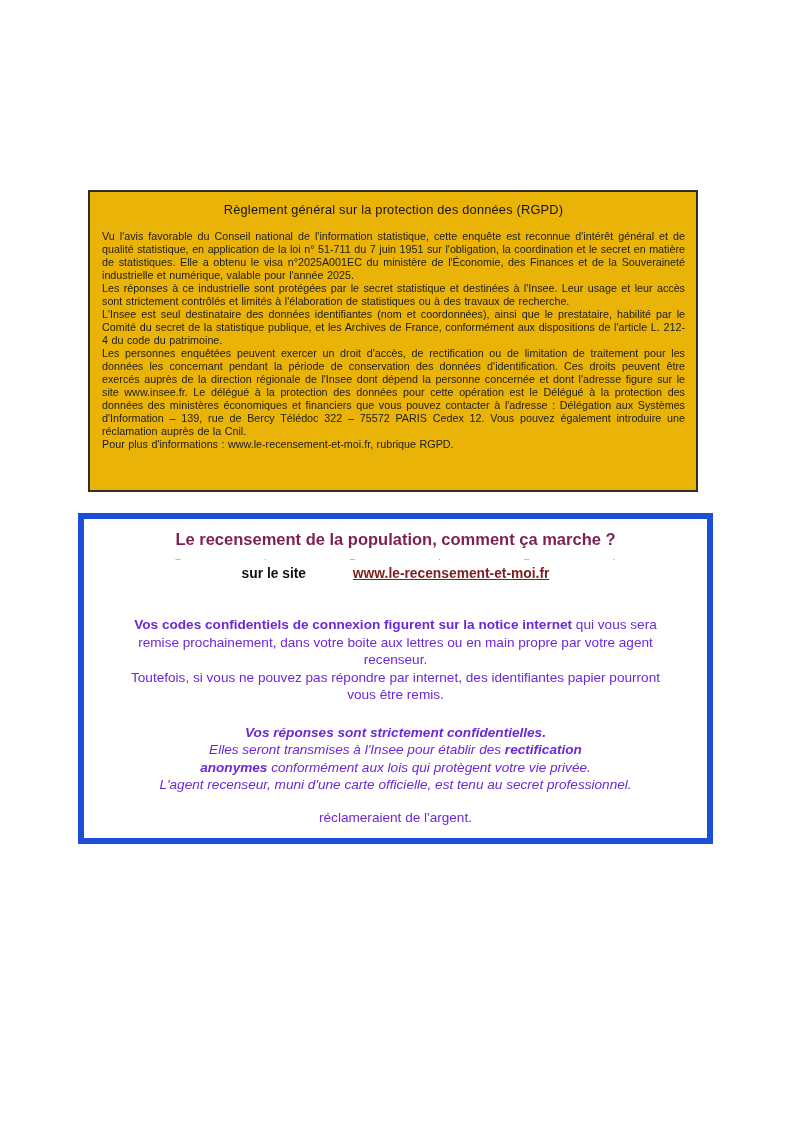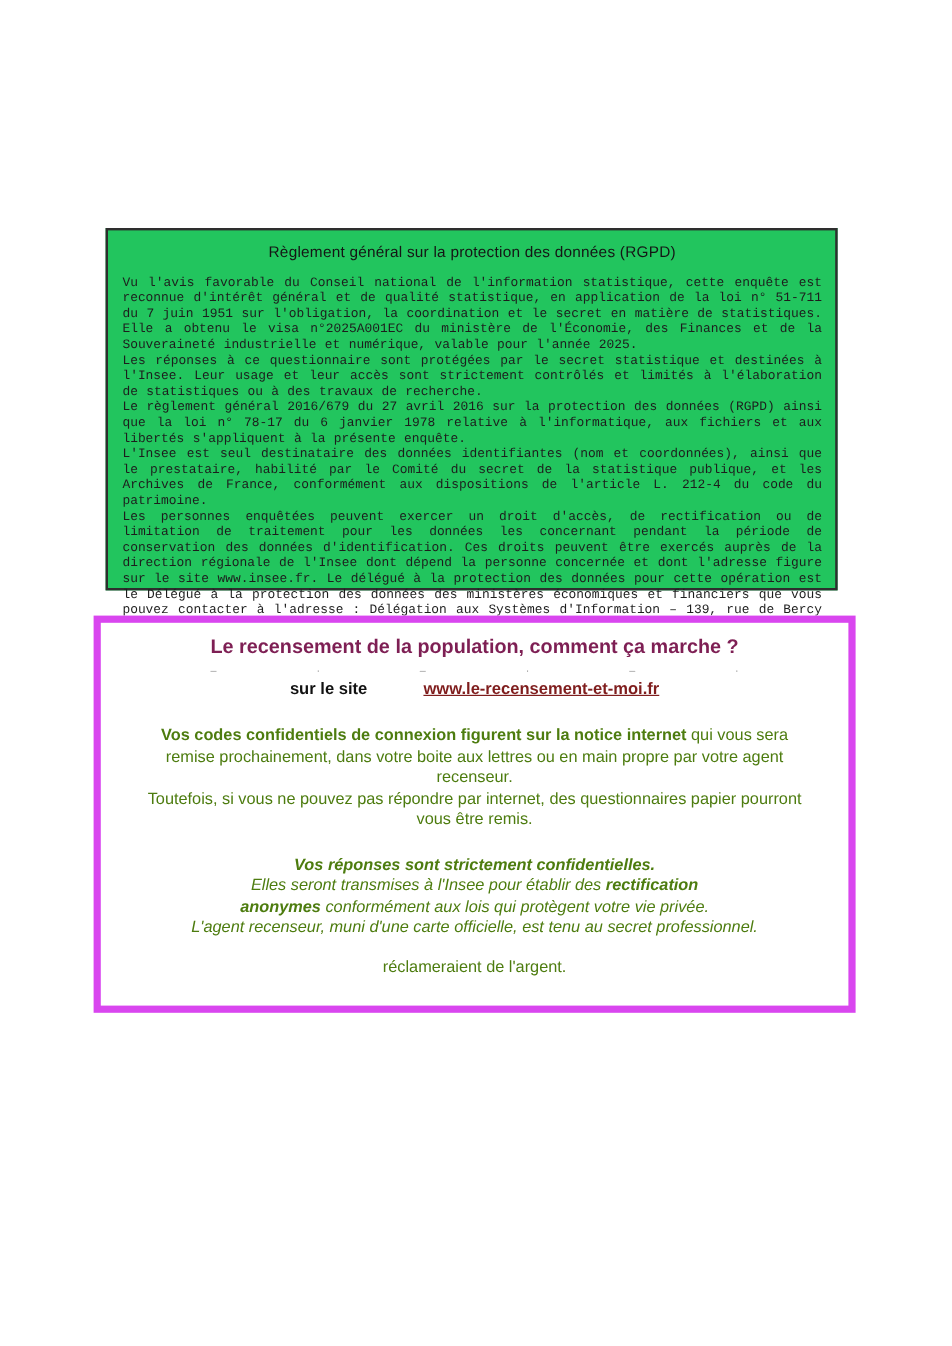--- a/index.html
+++ b/index.html
@@ -4,66 +4,65 @@
 <style>
   html,body{margin:0;padding:0;background:#ffffff;}
   .page{
     position:relative;width:793px;height:1122px;background:#ffffff;
     font-family:"Liberation Sans",sans-serif;overflow:hidden;
   }
   
   .rgpd-box{
     position:absolute;left:88px;top:190px;width:610px;height:302px;
     border:2px solid #2e2e2e;box-sizing:border-box;
-    padding:7px 11px 4px 12px;background:#22c55e;
+    padding:7px 11px 4px 12px;background:#eab308;
   }
   .rgpd-title{
     font-size:12.8px;font-weight:400;text-align:center;color:#151515;
     margin:3px 0 13px 0;letter-spacing:0.2px;
   }
   .body-par{
     font-size:10.75px;line-height:13px;text-align:justify;
-    color:#1d1d1d;margin:0;word-spacing:0.5px;font-family:Liberation Mono, monospace;
+    color:#1d1d1d;margin:0;word-spacing:0.5px;
   }
   
   .census-box{
     position:absolute;left:78px;top:513px;width:635px;height:331px;
-    border:6px solid #d946ef;box-sizing:border-box;
+    border:6px solid #1d4ed8;box-sizing:border-box;
     padding-top:9px;text-align:center;background:#ffffff;
   }
   .census-title{
     font-size:16.5px;font-weight:700;color:#7e1f54;margin:2px 0 0 0;
   }
   .erased-row{
     display:flex;justify-content:space-between;align-items:center;
     width:440px;height:9px;margin:6px auto 0 auto;
     color:#979797;font-size:9px;line-height:9px;
   }
   .site-line{margin-top:2px;font-size:13.8px;font-weight:700;color:#111111;}
   .site-url{color:#7f1d1d;text-decoration:underline;cursor:pointer;margin-left:43px;}
   .census-body{
-    margin-top:23px;font-size:13.6px;line-height:17.5px;color:#4d7c0f;
+    margin-top:35px;font-size:13.6px;line-height:17.5px;color:#6d28d9;
     padding:0 8px;
   }
   .block{margin:0;}
   .block-conf{margin-top:20px;font-style:italic;}
   .block-free{margin-top:15px;}
   .line{white-space:nowrap;}
   .line b{font-weight:700;}
 </style>
 </head>
 <body>
 
 <div class="page">
 
   <section class="rgpd-box">
     <h2 class="rgpd-title">Règlement général sur la protection des données (RGPD)</h2>
     <p class="body-par">Vu l'avis favorable du Conseil national de l'information statistique, cette enquête est reconnue d'intérêt général et de qualité statistique, en application de la loi n° 51-711 du 7 juin 1951 sur l'obligation, la coordination et le secret en matière de statistiques. Elle a obtenu le visa n°2025A001EC du ministère de l'Économie, des Finances et de la Souveraineté industrielle et numérique, valable pour l'année 2025.</p>
-    <p class="body-par">Les réponses à ce questionnaire sont protégées par le secret statistique et destinées à l'Insee. Leur usage et leur accès sont strictement contrôlés et limités à l'élaboration de statistiques ou à des travaux de recherche.</p>
-    <p class="body-par">Le règlement général 2016/679 du 27 avril 2016 sur la protection des données (RGPD) ainsi que la loi n° 78-17 du 6 janvier 1978 relative à l'informatique, aux fichiers et aux libertés s'appliquent à la présente enquête.</p>
+    <p class="body-par">Les réponses à ce industrielle sont protégées par le secret statistique et destinées à l'Insee. Leur usage et leur accès sont strictement contrôlés et limités à l'élaboration de statistiques ou à des travaux de recherche.</p>
     <p class="body-par">L'Insee est seul destinataire des données identifiantes (nom et coordonnées), ainsi que le prestataire, habilité par le Comité du secret de la statistique publique, et les Archives de France, conformément aux dispositions de l'article L. 212-4 du code du patrimoine.</p>
     <p class="body-par">Les personnes enquêtées peuvent exercer un droit d'accès, de rectification ou de limitation de traitement pour les données les concernant pendant la période de conservation des données d'identification. Ces droits peuvent être exercés auprès de la direction régionale de l'Insee dont dépend la personne concernée et dont l'adresse figure sur le site www.insee.fr. Le délégué à la protection des données pour cette opération est le Délégué à la protection des données des ministères économiques et financiers que vous pouvez contacter à l'adresse : Délégation aux Systèmes d'Information – 139, rue de Bercy Télédoc 322 – 75572 PARIS Cedex 12. Vous pouvez également introduire une réclamation auprès de la Cnil.</p>
     <p class="body-par">Pour plus d'informations : www.le-recensement-et-moi.fr, rubrique RGPD.</p>
   </section>
 
   <section class="census-box">
     <h1 class="census-title">Le recensement de la population, comment ça marche ?</h1>
 
     <div class="erased-row">
       <span>–</span>
@@ -77,21 +76,21 @@
     <div class="site-line">
       <span>sur le site </span><a class="site-url">www.le-recensement-et-moi.fr</a>
     </div>
 
     <div class="census-body">
 
       <div class="block">
         <div class="line"><b>Vos codes confidentiels de connexion figurent sur la notice internet</b><span> qui vous sera</span></div>
         <div class="line">remise prochainement, dans votre boite aux lettres ou en main propre par votre agent</div>
         <div class="line">recenseur.</div>
-        <div class="line">Toutefois, si vous ne pouvez pas répondre par internet, des questionnaires papier pourront</div>
+        <div class="line">Toutefois, si vous ne pouvez pas répondre par internet, des identifiantes papier pourront</div>
         <div class="line">vous être remis.</div>
       </div>
 
       <div class="block block-conf">
         <div class="line"><b>Vos réponses sont strictement confidentielles.</b></div>
         <div class="line"><span>Elles seront transmises à l'Insee pour établir des </span><b>rectification</b></div>
         <div class="line"><b>anonymes</b><span> conformément aux lois qui protègent votre vie privée.</span></div>
         <div class="line">L'agent recenseur, muni d'une carte officielle, est tenu au secret professionnel.</div>
       </div>
 

